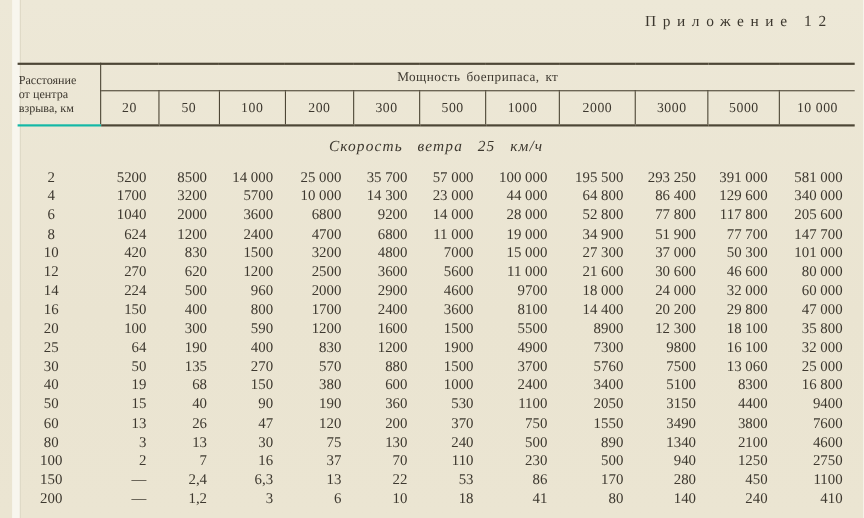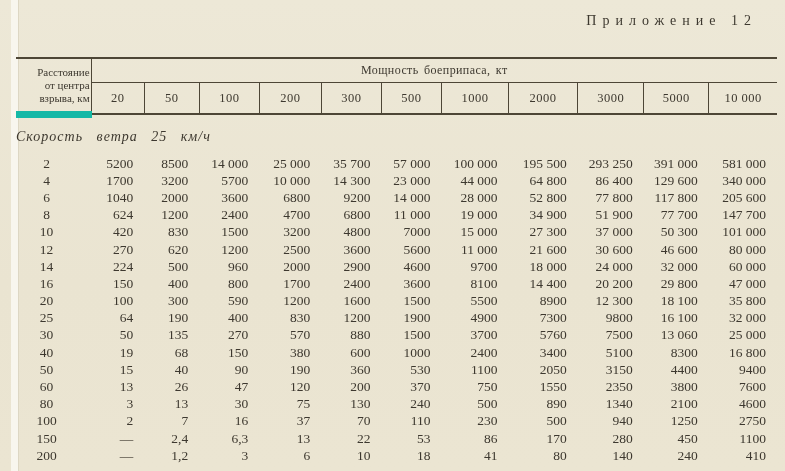--- a/index.html
+++ b/index.html
@@ -24,36 +24,36 @@
     letter-spacing:0.2px;word-spacing:3px;white-space:nowrap;
   }
   table.tbl{
     position:absolute;top:57px;left:5px;width:761px;
     border-collapse:collapse;table-layout:fixed;
     border-top:2px solid #4d4636;
   }
   .tbl th,.tbl td{font-weight:normal;vertical-align:middle;}
   th.rowhdr{
     border-right:1px solid #4d4636;
-    border-bottom:7px solid #14b8a6;
-    font-size:11px;line-height:13px;text-align:right;padding:3px 1px 2px;
+    border-bottom:2px solid #14b8a6;
+    font-size:11px;line-height:13px;text-align:left;padding:3px 1px 2px;
   }
   th.grouphdr{
     border-bottom:1px solid #4d4636;
     font-size:12px;text-align:center;padding:2px 0 3px;
     letter-spacing:0.4px;word-spacing:2px;height:18px;
   }
   tr.kt-row th{
     border-left:1px solid #4d4636;
     border-bottom:2px solid #4d4636;
     font-size:12.5px;text-align:center;height:28px;letter-spacing:0.5px;
   }
   tr.kt-row th:first-child{border-left:none;}
   td.subtitle-cell{
-    padding:9px 0 10px;height:16px;
+    text-align:center;padding:9px 0 10px;height:16px;
   }
   .subtitle{
     font-style:italic;font-size:14px;letter-spacing:1px;word-spacing:9px;
   }
   tbody.data tr td{
     font-size:13.5px;height:17.2px;line-height:17px;
     text-align:right;padding:0 11px 0 0;white-space:nowrap;
   }
   tbody.data tr td.dist{
     text-align:center;padding:0 14px 0 0;
@@ -298,21 +298,21 @@
         <tr>
           <td class="dist">60</td>
           <td>13</td>
           <td>26</td>
           <td>47</td>
           <td>120</td>
           <td>200</td>
           <td>370</td>
           <td>750</td>
           <td>1550</td>
-          <td>2350</td>
+          <td>3490</td>
           <td>3800</td>
           <td>7600</td>
         </tr>
         <tr>
           <td class="dist">80</td>
           <td>3</td>
           <td>13</td>
           <td>30</td>
           <td>75</td>
           <td>130</td>

